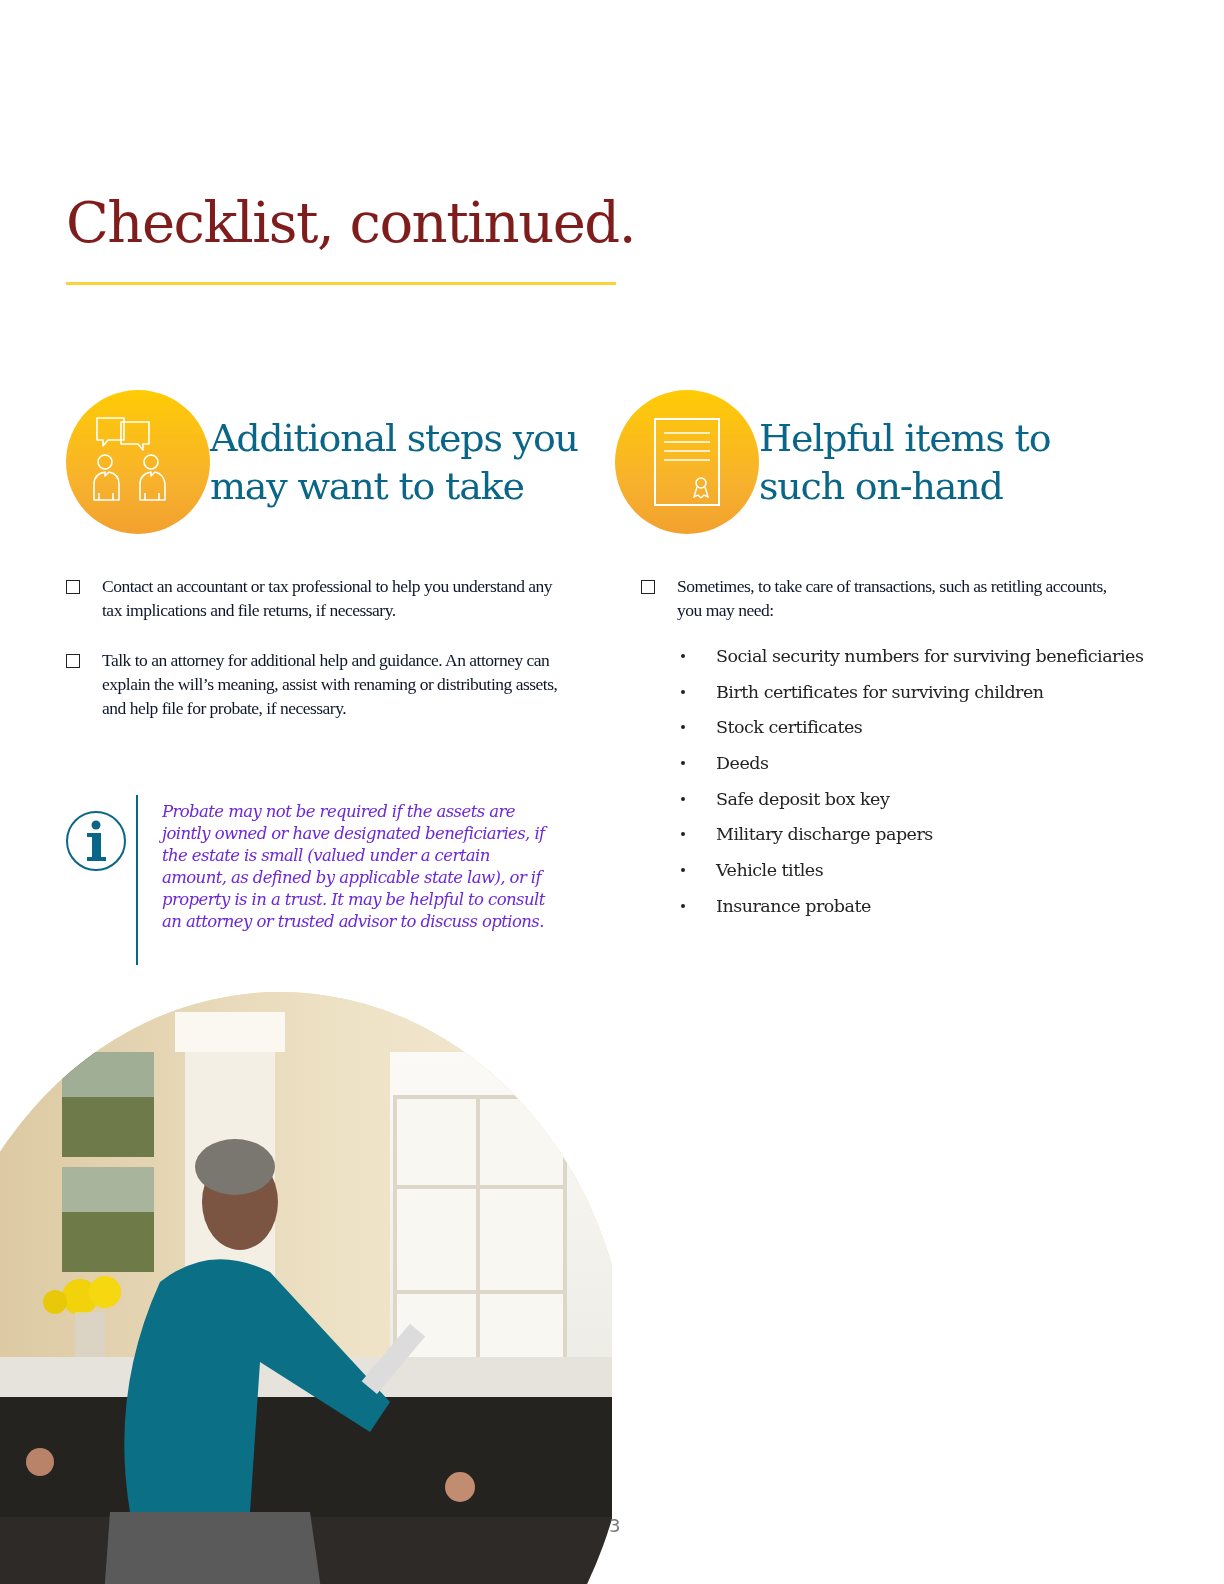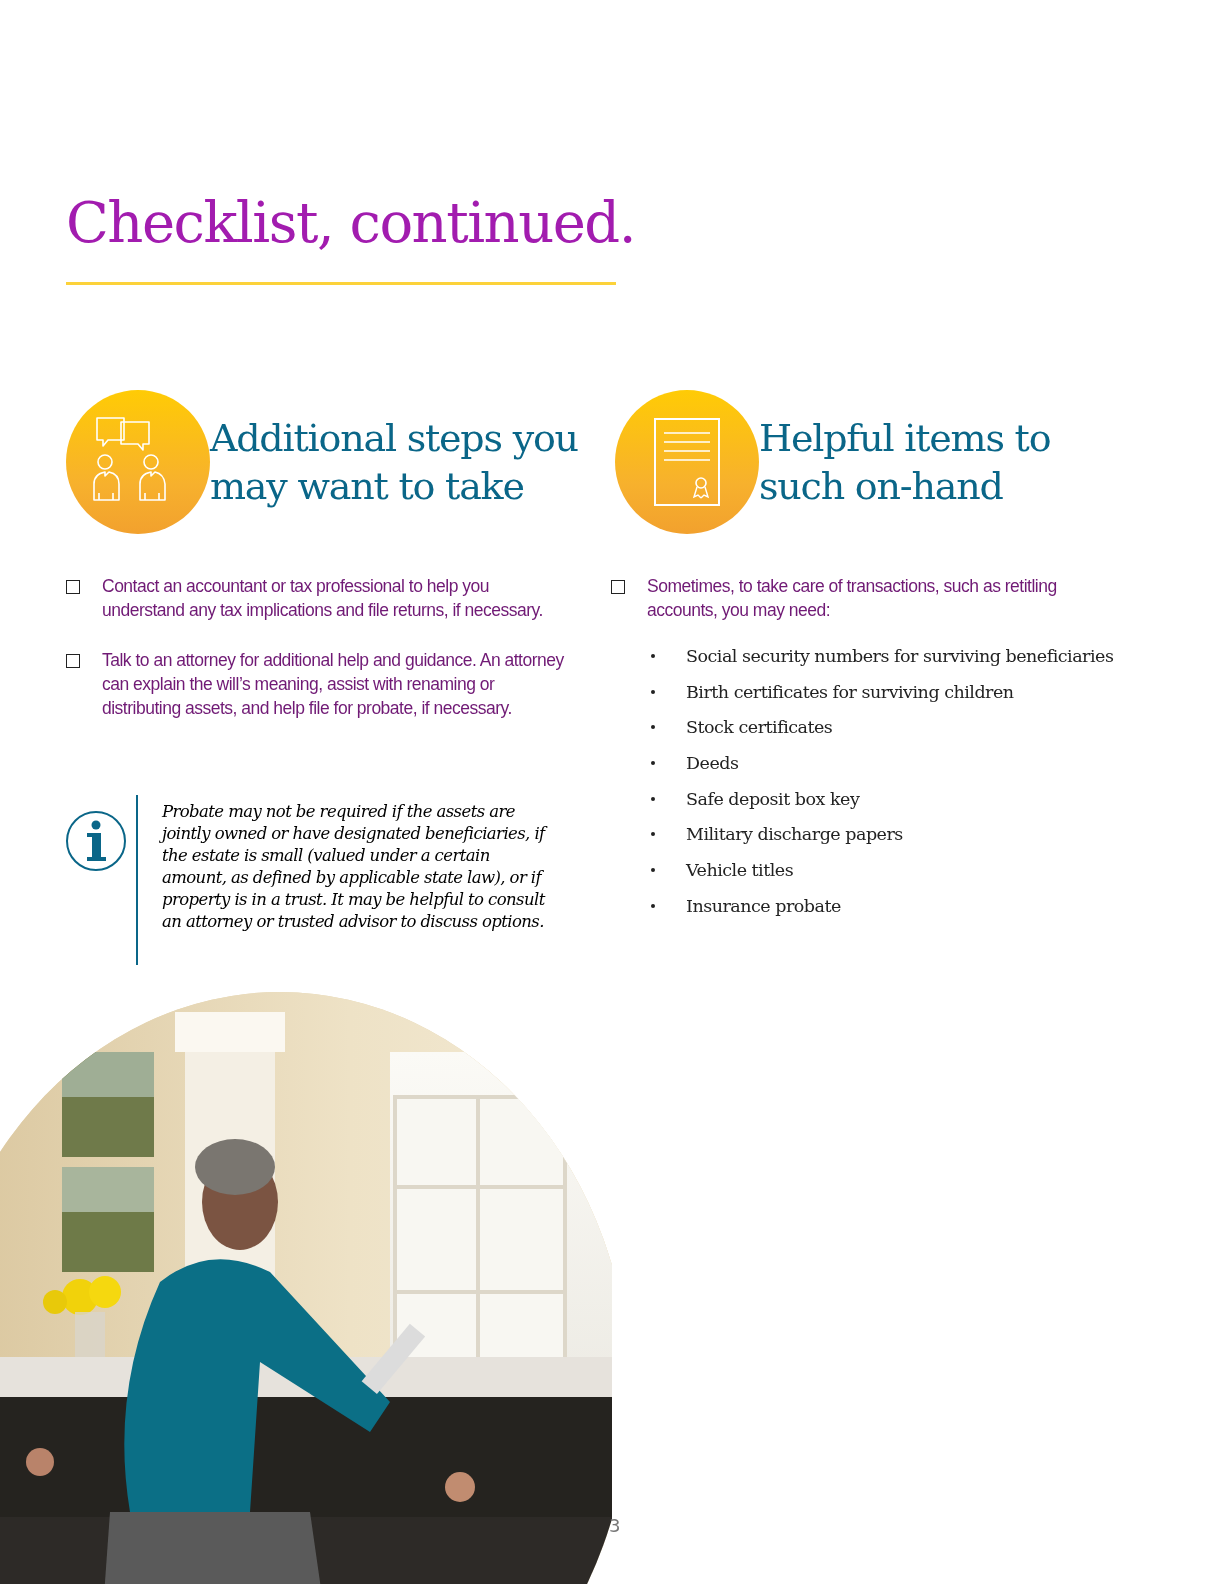--- a/index.html
+++ b/index.html
@@ -2,21 +2,21 @@
 <html><head>
   <meta charset="utf-8">
   <style>
     * { margin: 0; padding: 0; box-sizing: border-box; }
     html, body { width: 1224px; height: 1584px; background: #ffffff; overflow: hidden; }
     body { position: relative; font-family: "DejaVu Serif", "Liberation Serif", serif; color: #222; }
 
     .page-title {
       position: absolute; left: 66px; top: 190px;
       font-family: "DejaVu Serif", serif;
-      font-size: 56px; color: #a21caf; font-weight: normal;
+      font-size: 56px; color: #7f1d1d; font-weight: normal;
       letter-spacing: -1.5px; white-space: nowrap;
     }
     .title-rule {
       position: absolute; left: 66px; top: 282px; width: 550px; height: 3px;
       background: #fcd23a;
     }
 
     .section-header { position: absolute; top: 390px; display: flex; align-items: center; }
     .section-header.left { left: 66px; }
     .section-header.right { left: 615px; }
@@ -27,48 +27,48 @@
       display: flex; align-items: center; justify-content: center; flex-shrink: 0;
     }
     .section-title {
       font-size: 38px; line-height: 48px;
       color: #0a6688; letter-spacing: -1.2px; font-family: "DejaVu Serif", serif;
     }
     .section-title span { display: block; white-space: nowrap; }
 
     .checklist { position: absolute; list-style: none; }
     .checklist.left { left: 66px; top: 574px; width: 500px; }
-    .checklist.right { left: 611px; top: 574px; width: 540px; }
+    .checklist.right { left: 641px; top: 574px; width: 540px; }
 
     .check-item { display: flex; align-items: flex-start; margin-bottom: 26px; }
     .checkbox {
       width: 14px; height: 14px; border: 1.6px solid #222; margin-top: 6px;
       flex-shrink: 0; background: #fff;
     }
     .check-text {
-      margin-left: 22px; font-size: 17.5px; line-height: 24px; color: #701a75;
-      letter-spacing: -0.5px; font-family: Liberation Sans, sans-serif;
+      margin-left: 22px; font-size: 17.5px; line-height: 24px; color: #0f172a;
+      letter-spacing: -0.5px; font-family: Liberation Serif, serif;
     }
 
     .sub-list { list-style: none; margin-top: 16px; margin-left: 36px; }
     .sub-item { display: flex; align-items: center; height: 35.7px; }
     .bullet { width: 4px; height: 4px; border-radius: 50%; background: #222; margin-left: 4px; margin-right: 31px; flex-shrink: 0; }
     .sub-text { font-size: 17.5px; color: #222; letter-spacing: -0.5px; white-space: nowrap; }
 
     .info-box { position: absolute; left: 66px; top: 795px; width: 480px; height: 170px; }
     .info-icon {
       position: absolute; left: 0; top: 16px; width: 60px; height: 60px;
       border: 2px solid #0a6688; border-radius: 50%;
       display: flex; align-items: center; justify-content: center;
     }
     .info-bar { position: absolute; left: 70px; top: 0; width: 2px; height: 170px; background: #0a6688; }
     .info-text {
       position: absolute; left: 96px; top: 6px; width: 390px;
       font-family: "DejaVu Serif", serif; font-style: italic;
-      font-size: 16.5px; line-height: 22px; color: #000000; letter-spacing: -0.6px;
+      font-size: 16.5px; line-height: 22px; color: #6d28d9; letter-spacing: -0.6px;
     }
 
     .photo-wrap {
       position: absolute; left: 0; top: 992px; width: 612px; height: 592px;
       overflow: hidden;
     }
     .photo-circle {
       position: absolute; left: -70px; top: 0; width: 700px; height: 800px;
       border-radius: 50%; overflow: hidden;
       background: #e6d6b3;

